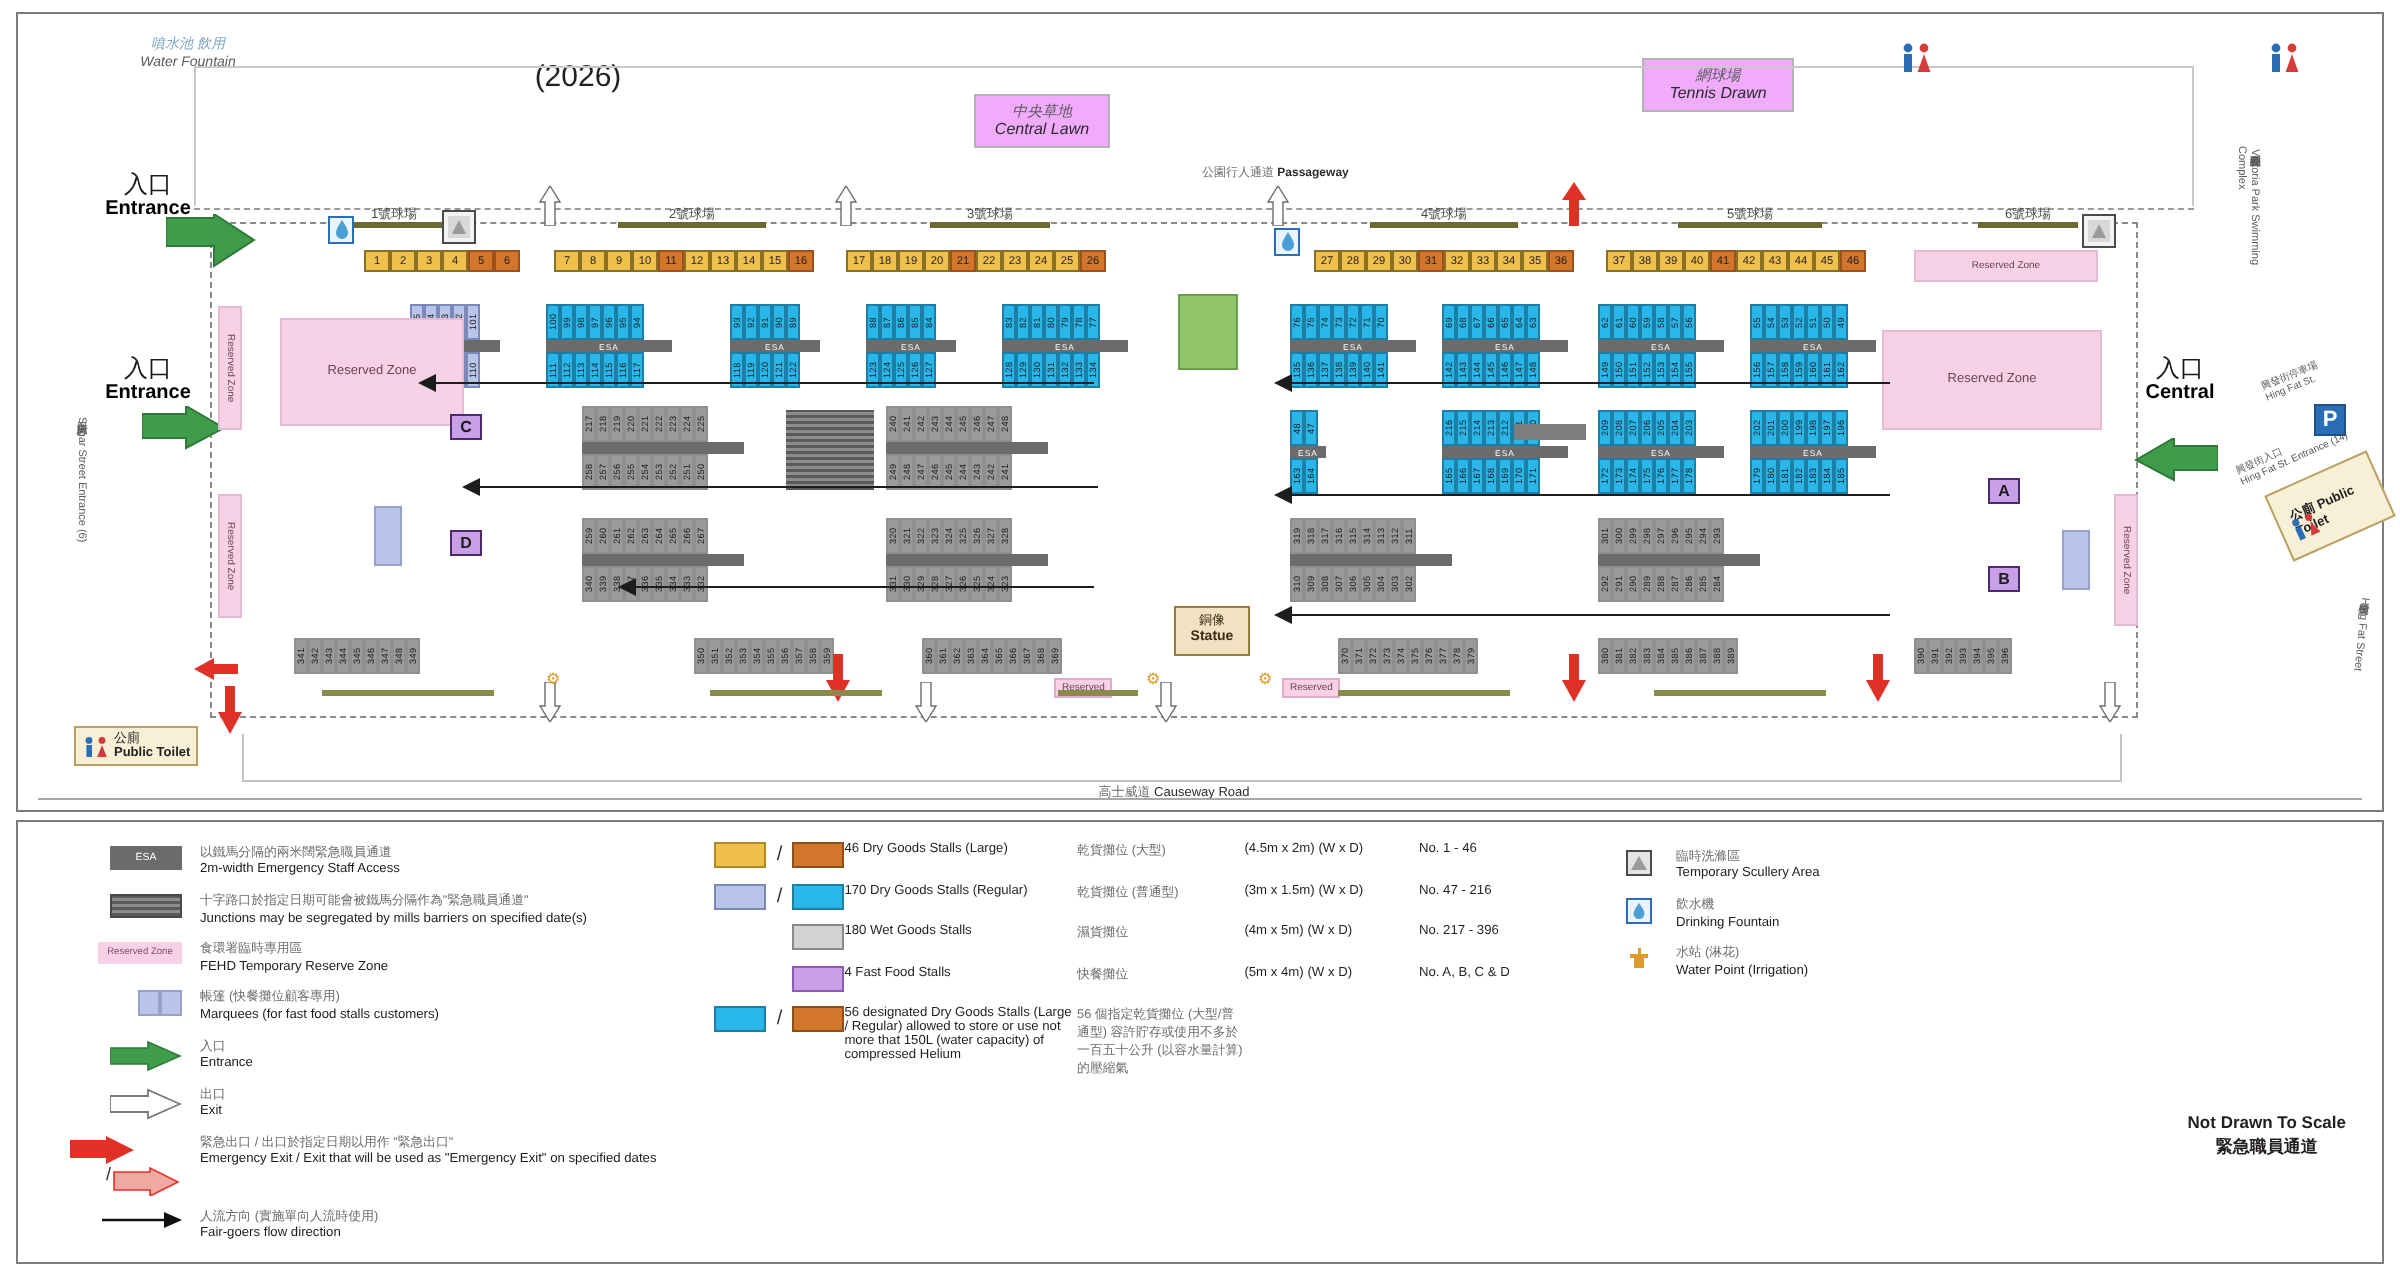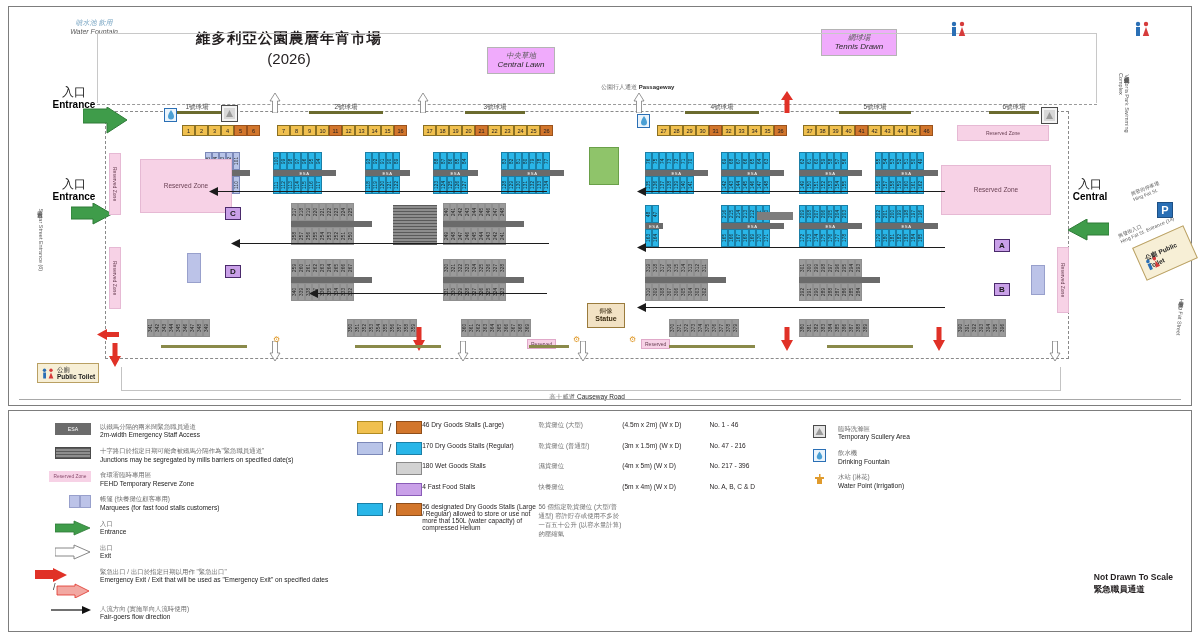--- a/index.html
+++ b/index.html
@@ -167,41 +167,40 @@
   .sw-purple { background:#c9a0e8; border-color:#8a5cb8; }
   .slash { font-size:10px; color:#333; margin:0 5px; }
 
   .lg-t-row { display:flex; align-items:flex-start; margin-bottom:7.5px; font-size:6.6px; }
   .lg-t-num { width:128px; }
   .lg-t-zh  { width:92px; color:#6d6d6d; font-size:6.4px; }
   .lg-t-dim { width:96px; }
   .lg-t-no  { width:82px; }
 
   .notscale {
-    position:absolute; right:18px; bottom:36px; 
+    position:absolute; right:18px; bottom:52px; text-align:center;
     line-height:1.35;
   }
   .notscale .en { font-size:8.5px; font-weight:bold; }
   .notscale .zh { font-size:8.5px; font-weight:bold; }
 
   .vertical-txt {
     position:absolute; writing-mode:vertical-rl; font-size:5.5px;
     color:#5a5a5a; line-height:1.2;
   }
   .rot-txt { position:absolute; font-size:5.5px; color:#5a5a5a; }
 </style>
 </head>
 <body>
 
 <div class="page">
 
   <div class="map-frame">
 
     <div class="title-block">
-      <div class="title-zh">維多利亞公園農曆年宵市場</div>
       <div class="title-yr">(2026)</div>
     </div>
 
     <div class="plainlabel" style="left:48px; top:12px; width:74px;">
       <div style="font-style:italic;color:#7ba7c4;">噴水池 飲用</div>
       <div class="en" style="font-style:italic;color:#5a5a5a;">Water Fountain</div>
     </div>
 
     <div class="boxlabel" style="left:478px; top:40px; width:68px;">
       <div>中央草地</div>

